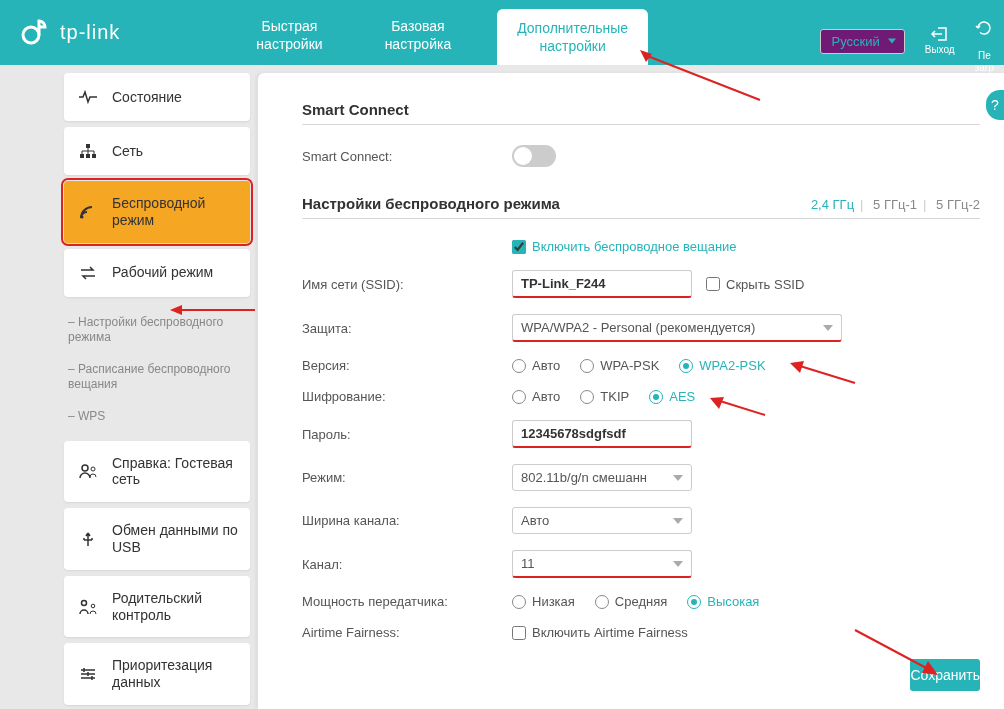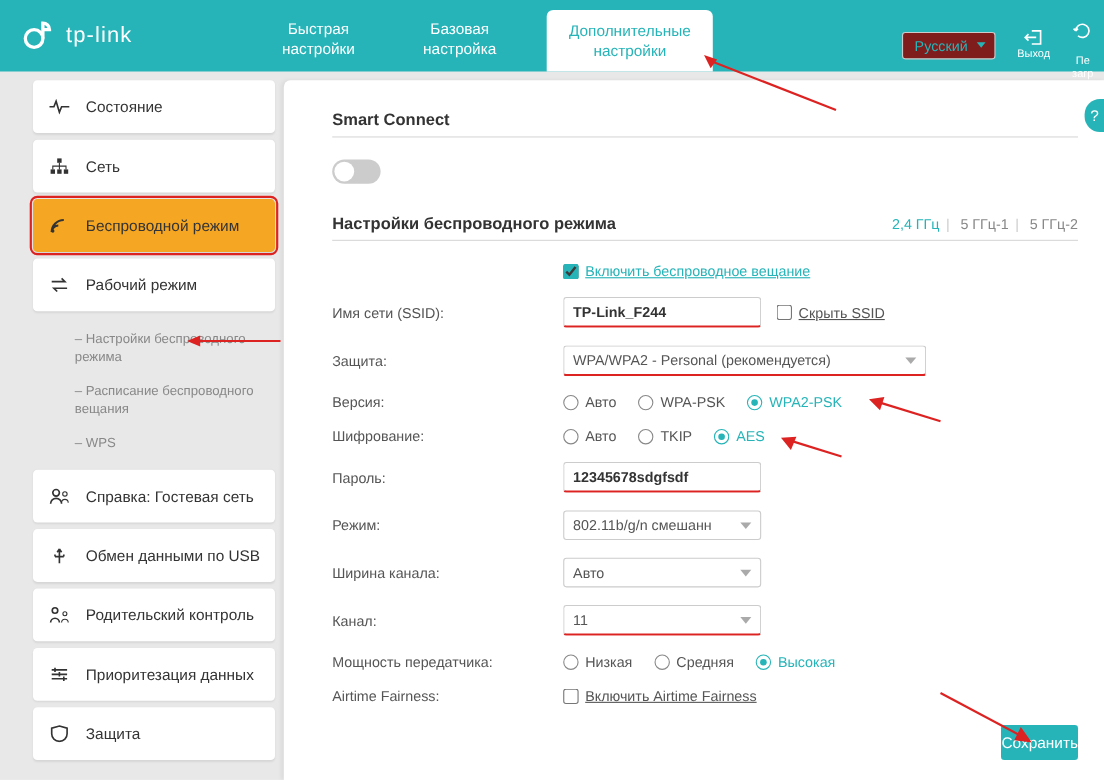--- a/index.html
+++ b/index.html
@@ -9,28 +9,28 @@
 .logo { display: flex; align-items: center; color: #fff; }
 .logo-mark { width: 32px; height: 32px; position: relative; margin-right: 8px; }
 .logo-mark svg { width: 32px; height: 32px; }
 .logo-text { font-size: 20px; font-weight: 300; letter-spacing: 1px; }
 
 .tabs { display: flex; margin-left: 120px; gap: 30px; align-items: flex-end; height: 100%; }
 .tab { color: #fff; text-align: center; padding: 8px 16px 12px; cursor: pointer; line-height: 1.3; font-size: 14px; }
 .tab.active { background: #fff; color: #26b4b8; border-radius: 6px 6px 0 0; padding: 10px 20px; }
 
 .header-right { position: absolute; right: 0; top: 0; display: flex; align-items: center; gap: 20px; padding: 8px 10px; }
-.lang-select { background: #7f1d1d; border: 1px solid #ccc; border-radius: 3px; padding: 4px 24px 4px 10px; color: #26b4b8; font-size: 13px; position: relative; cursor: pointer; }
+.lang-select { background: #701a75; border: 1px solid #ccc; border-radius: 3px; padding: 4px 24px 4px 10px; color: #26b4b8; font-size: 13px; position: relative; cursor: pointer; }
 .lang-select::after { content: ''; position: absolute; right: 8px; top: 50%; transform: translateY(-50%); border-left: 4px solid transparent; border-right: 4px solid transparent; border-top: 5px solid #26b4b8; }
 .hdr-icon { color: #fff; text-align: center; font-size: 10px; line-height: 1.2; }
 .hdr-icon svg { display: block; margin: 0 auto 2px; }
 
 .layout { display: flex; height: calc(100% - 65px); }
 .sidebar { width: 258px; padding: 8px 8px 0 30px; }
-.side-item { background: #fff; border-radius: 4px; margin-bottom: 6px; padding: 14px 12px; display: flex; align-items: center; cursor: pointer; color: #333; font-size: 14px; box-shadow: 0 1px 2px rgba(0,0,0,0.08); }
+.side-item { background: #fff; border-radius: 4px; margin-bottom: 6px; padding: 14px 12px; display: flex; align-items: center; cursor: pointer; color: #333; font-size: 14px; box-shadow: 0 1px 2px rgba(0,0,0,0.08); margin-left: 34px; }
 .side-item.active { background: #f5a623; }
 .side-item.highlight-red { outline: 2px solid #d22; outline-offset: 1px; }
 .side-icon { width: 24px; height: 20px; margin-right: 12px; display: flex; align-items: center; justify-content: center; }
 .side-label { flex: 1; line-height: 1.2; }
 .sub-items { padding: 4px 0 8px 26px; }
 .sub-item { color: #888; font-size: 12px; padding: 8px 12px; cursor: pointer; line-height: 1.3; }
 .sub-item::before { content: '– '; }
 
 .content { flex: 1; background: #fff; border-radius: 6px 0 0 0; margin-top: 8px; padding: 28px 24px 20px 44px; overflow: auto; position: relative; box-shadow: -2px 0 4px rgba(0,0,0,0.06); }
 .section-title { font-size: 15px; font-weight: bold; color: #333; margin-bottom: 6px; }
@@ -47,21 +47,21 @@
 .band-tabs { font-size: 13px; }
 .band-tabs span { color: #888; cursor: pointer; }
 .band-tabs .sep { margin: 0 6px; color: #ccc; }
 .band-tabs .act { color: #26b4b8; }
 
 .text-input { border: 1px solid #ccc; border-radius: 3px; padding: 5px 8px; font-size: 13px; width: 180px; color: #333; font-weight: bold; }
 .sel { border: 1px solid #ccc; border-radius: 3px; padding: 5px 8px; font-size: 13px; width: 330px; color: #555; background: #fff; position: relative; cursor: pointer; display: flex; justify-content: space-between; align-items: center; }
 .sel.narrow { width: 180px; }
 .sel::after { content: ''; border-left: 5px solid transparent; border-right: 5px solid transparent; border-top: 6px solid #aaa; }
 
-.chk { display: inline-flex; align-items: center; gap: 6px; cursor: pointer; color: #555; text-decoration: underline; }
+.chk { display: inline-flex; align-items: center; gap: 6px; cursor: pointer; color: #555; }
 .chk input { width: 14px; height: 14px; accent-color: #26b4b8; }
 .chk.accent { color: #26b4b8; }
 
 .radio-group { display: flex; gap: 20px; align-items: center; }
 .radio { display: inline-flex; align-items: center; gap: 6px; cursor: pointer; color: #555; }
 .radio .dot { width: 14px; height: 14px; border: 1px solid #888; border-radius: 50%; display: inline-block; position: relative; }
 .radio.on .dot { border-color: #26b4b8; }
 .radio.on .dot::after { content: ''; position: absolute; inset: 3px; background: #26b4b8; border-radius: 50%; }
 .radio.on { color: #26b4b8; }
 
@@ -201,20 +201,21 @@
           </svg>
         </span>
       <span class="side-label">Защита</span>
     </div>
   </div>
 
   <div class="content">
     <div class="section-title">Smart Connect</div>
     <div class="section-rule"></div>
     <div class="form-row">
+      <div class="form-label">Smart Connect:</div>
       <div class="form-control">
           <div class="toggle"></div>
         </div>
     </div>
 
     <div class="wifi-header">
       <div class="section-title">Настройки беспроводного режима</div>
       <div class="band-tabs">
         <span class="act">2,4 ГГц</span><span class="sep">|</span>
         <span>5 ГГц-1</span><span class="sep">|</span>

